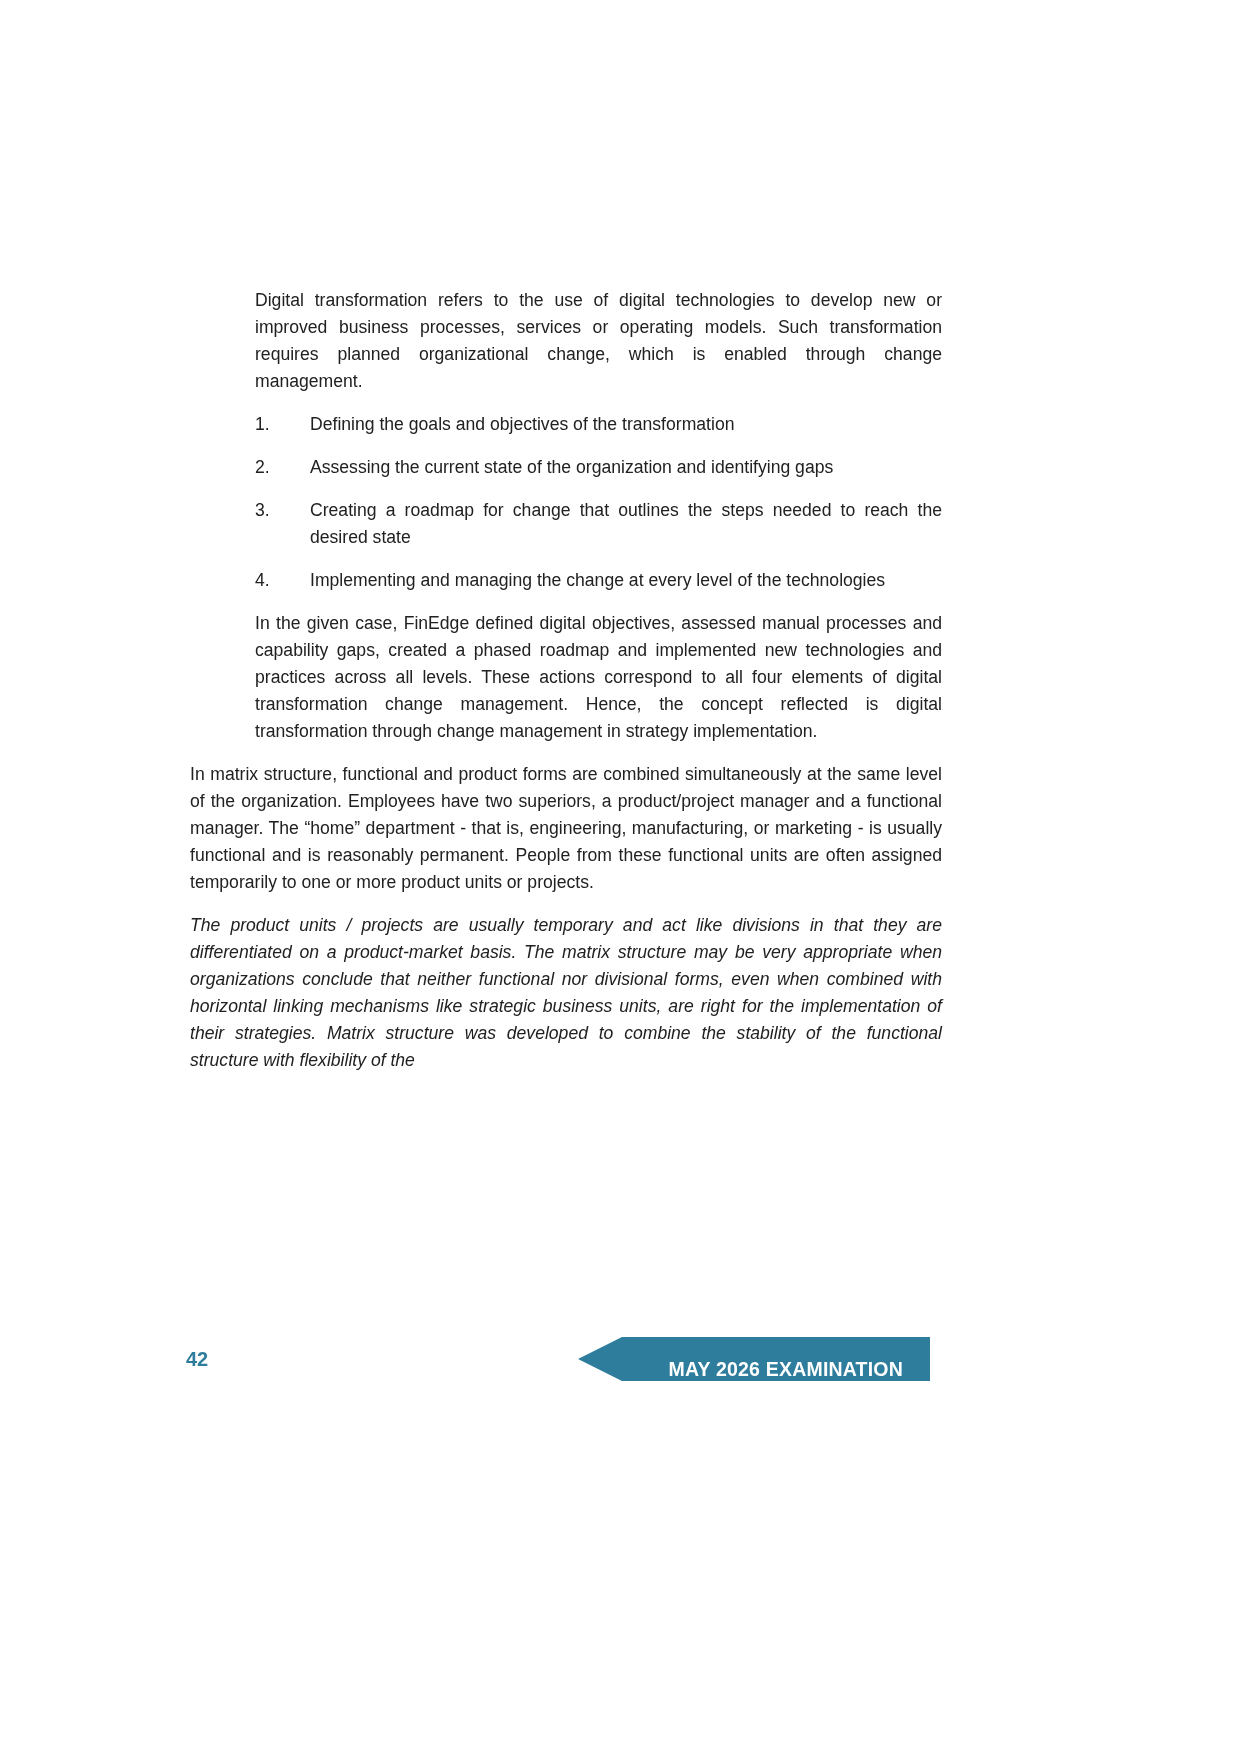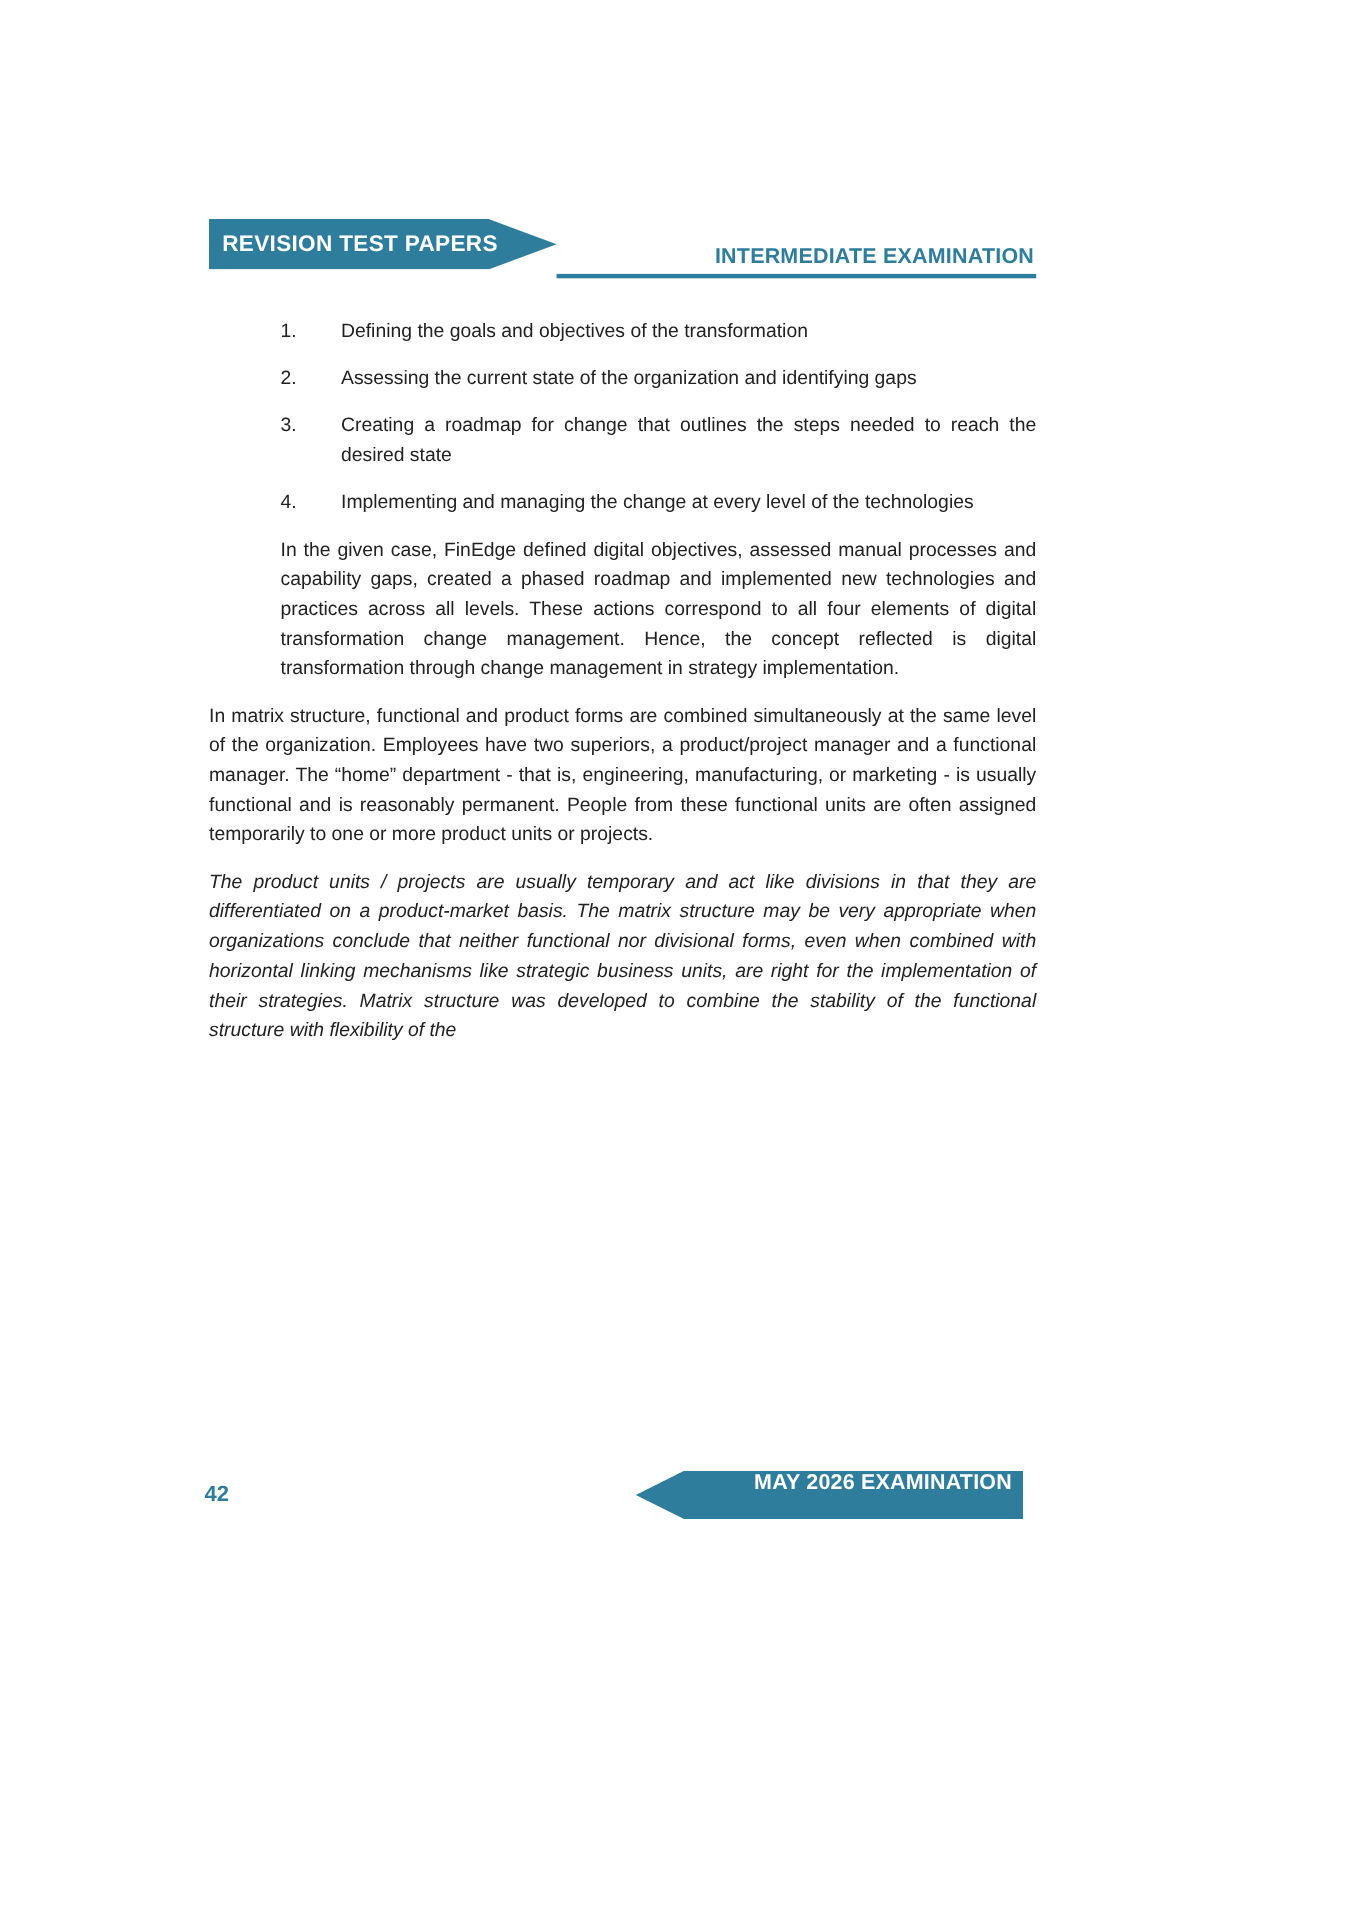--- a/index.html
+++ b/index.html
@@ -110,47 +110,41 @@
   }
   .footer-banner {
     position: absolute;
     right: 0;
     top: 0;
     width: 352px;
     height: 44px;
     background: #2e7d9c;
     clip-path: polygon(0 50%, 44px 0, 100% 0, 100% 100%, 44px 100%);
     display: flex;
-    align-items: flex-start;
+    align-items: flex-end;
     justify-content: flex-end;
-    padding-right: 10px;
+    padding-right: 27px;
   }
   .footer-banner-label {
     color: #ffffff;
     font-weight: bold;
     font-size: 19.5px;
     letter-spacing: 0.2px;
     white-space: nowrap;
   }
 </style>
 </head>
 <body>
 
 <div class="page">
 
-  <div class="header">
-    <div class="header-banner">
-      <span class="header-banner-label">REVISION TEST PAPERS</span>
-    </div>
-    <div class="header-rule"></div>
-    <div class="exam-title">INTERMEDIATE EXAMINATION</div>
-  </div>
 
   <div class="content">
 
+    <p class="para indent">Digital transformation refers to the use of digital technologies to develop new or improved business processes, services or operating models. Such transformation requires planned organizational change, which is enabled through change management.</p>
 
 
     <div class="num-item">
       <span class="num">1.</span>
       <span class="num-text">Defining the goals and objectives of the transformation</span>
     </div>
     <div class="num-item">
       <span class="num">2.</span>
       <span class="num-text">Assessing the current state of the organization and identifying gaps</span>
     </div>

